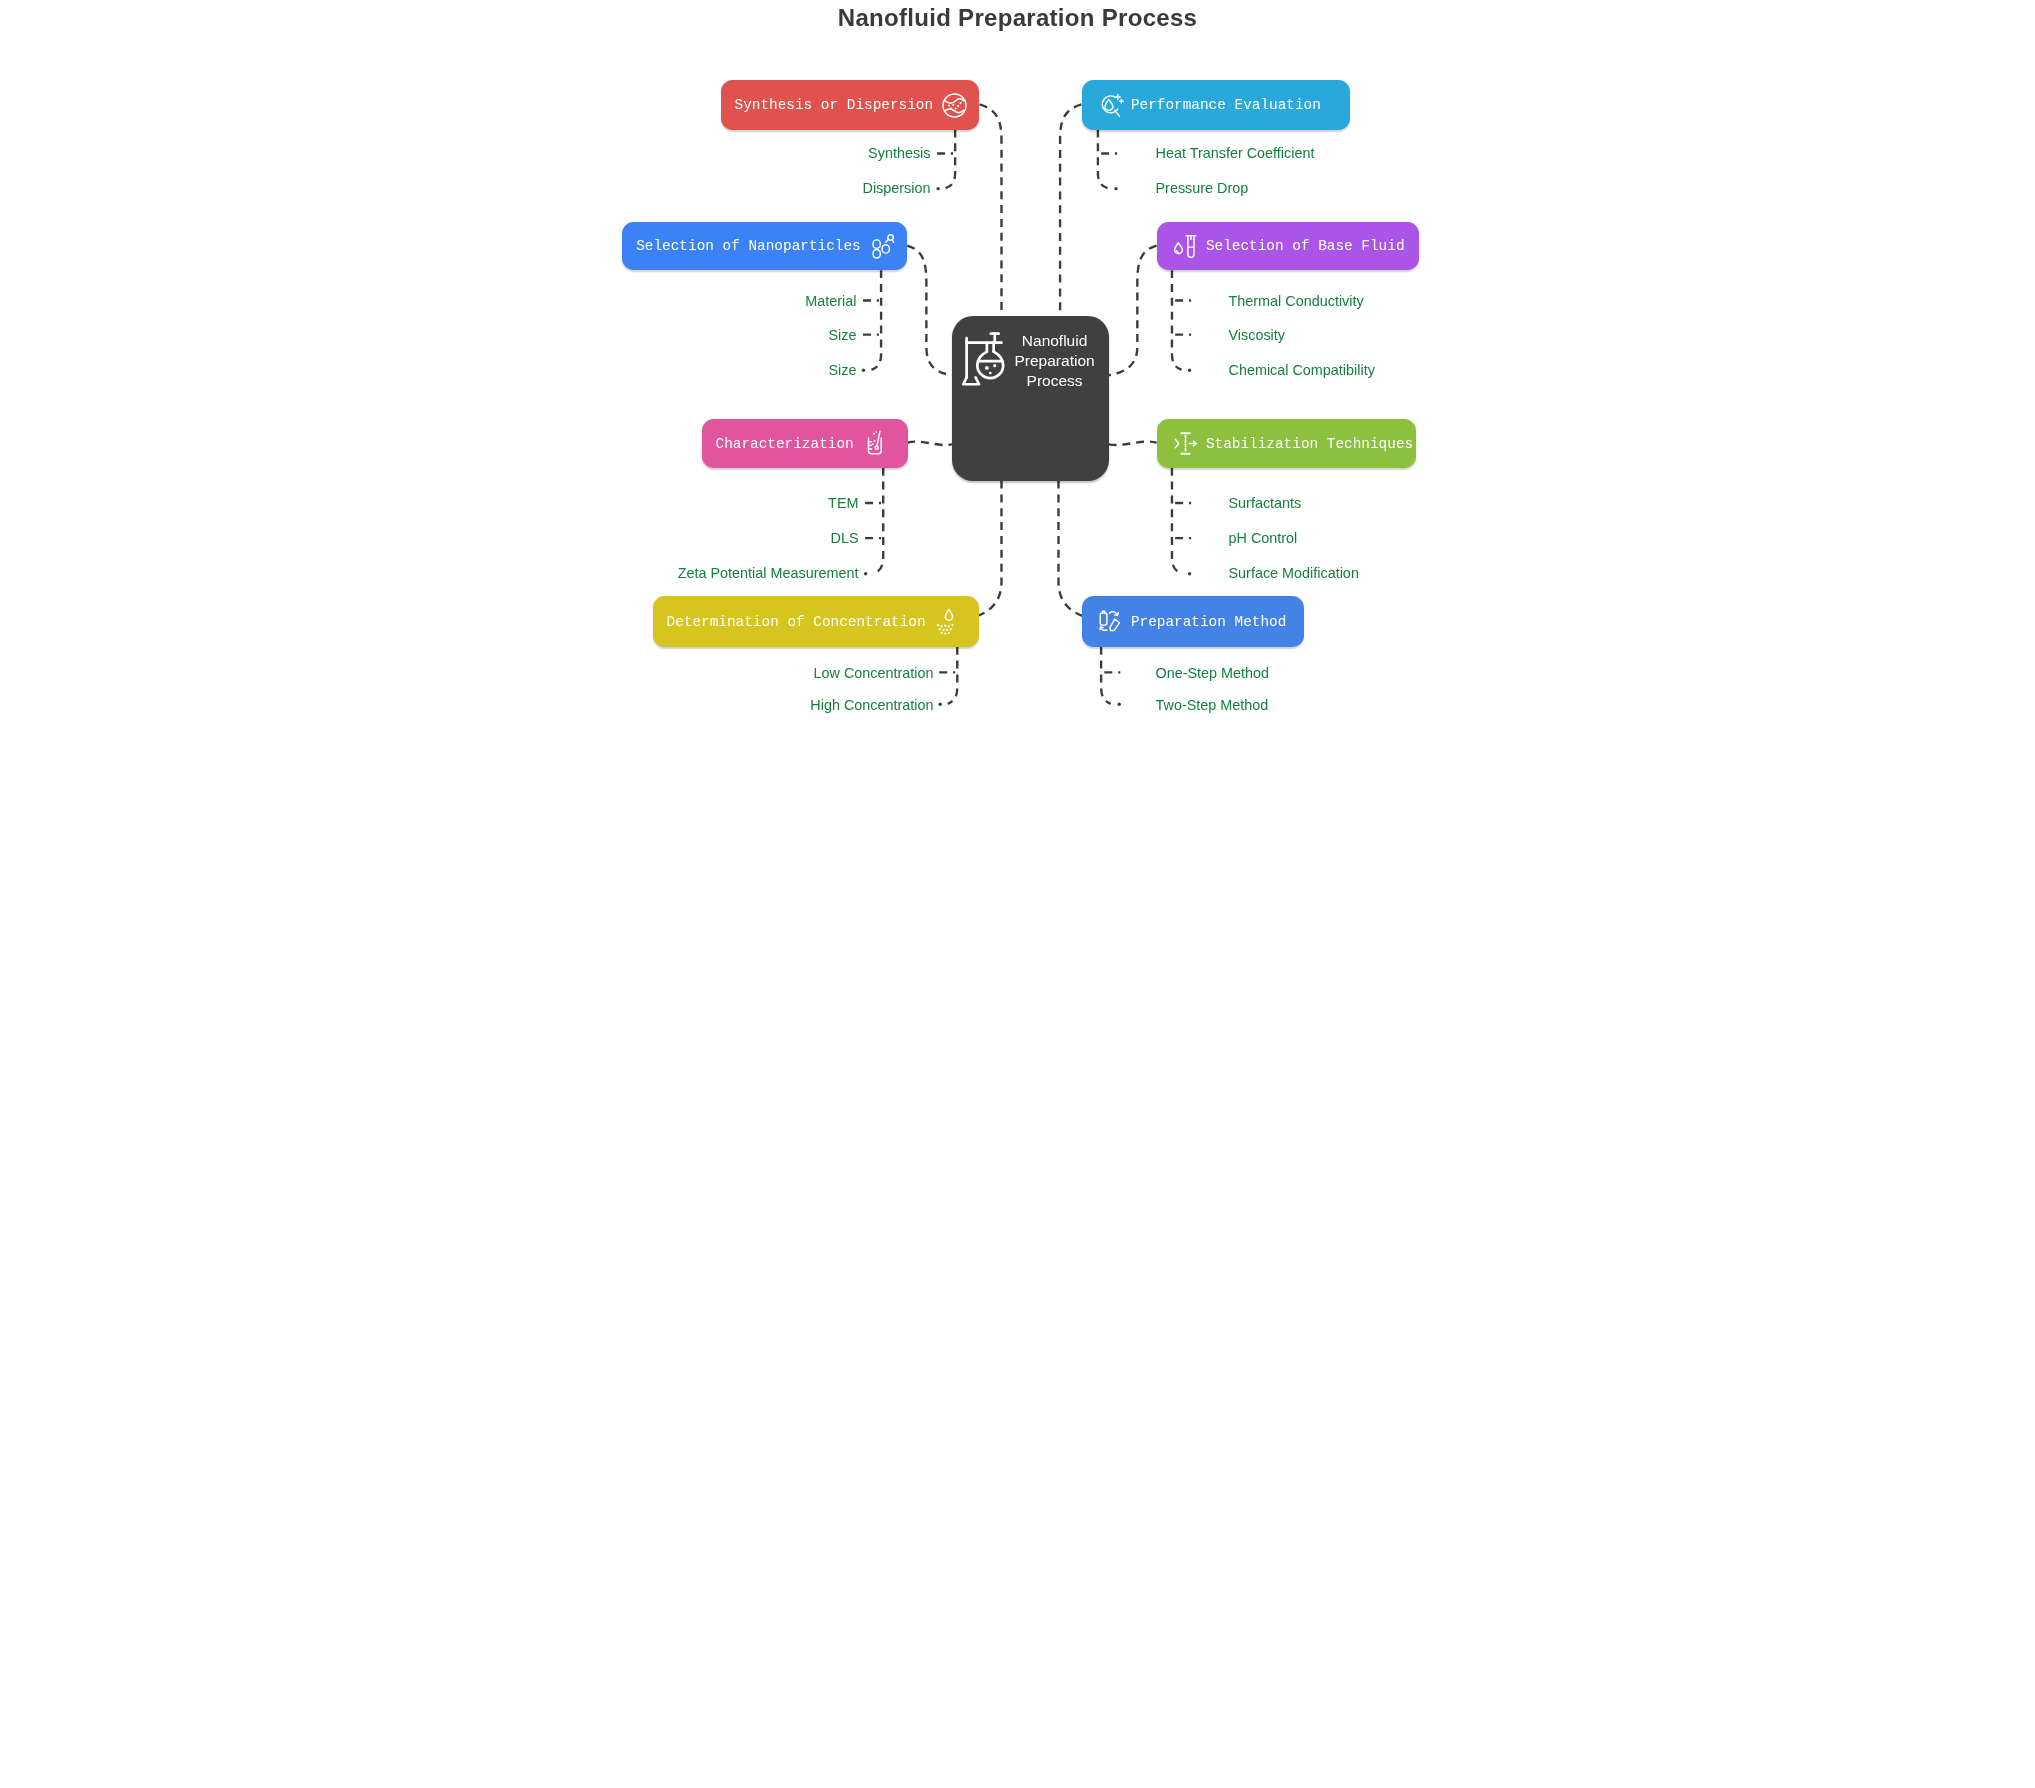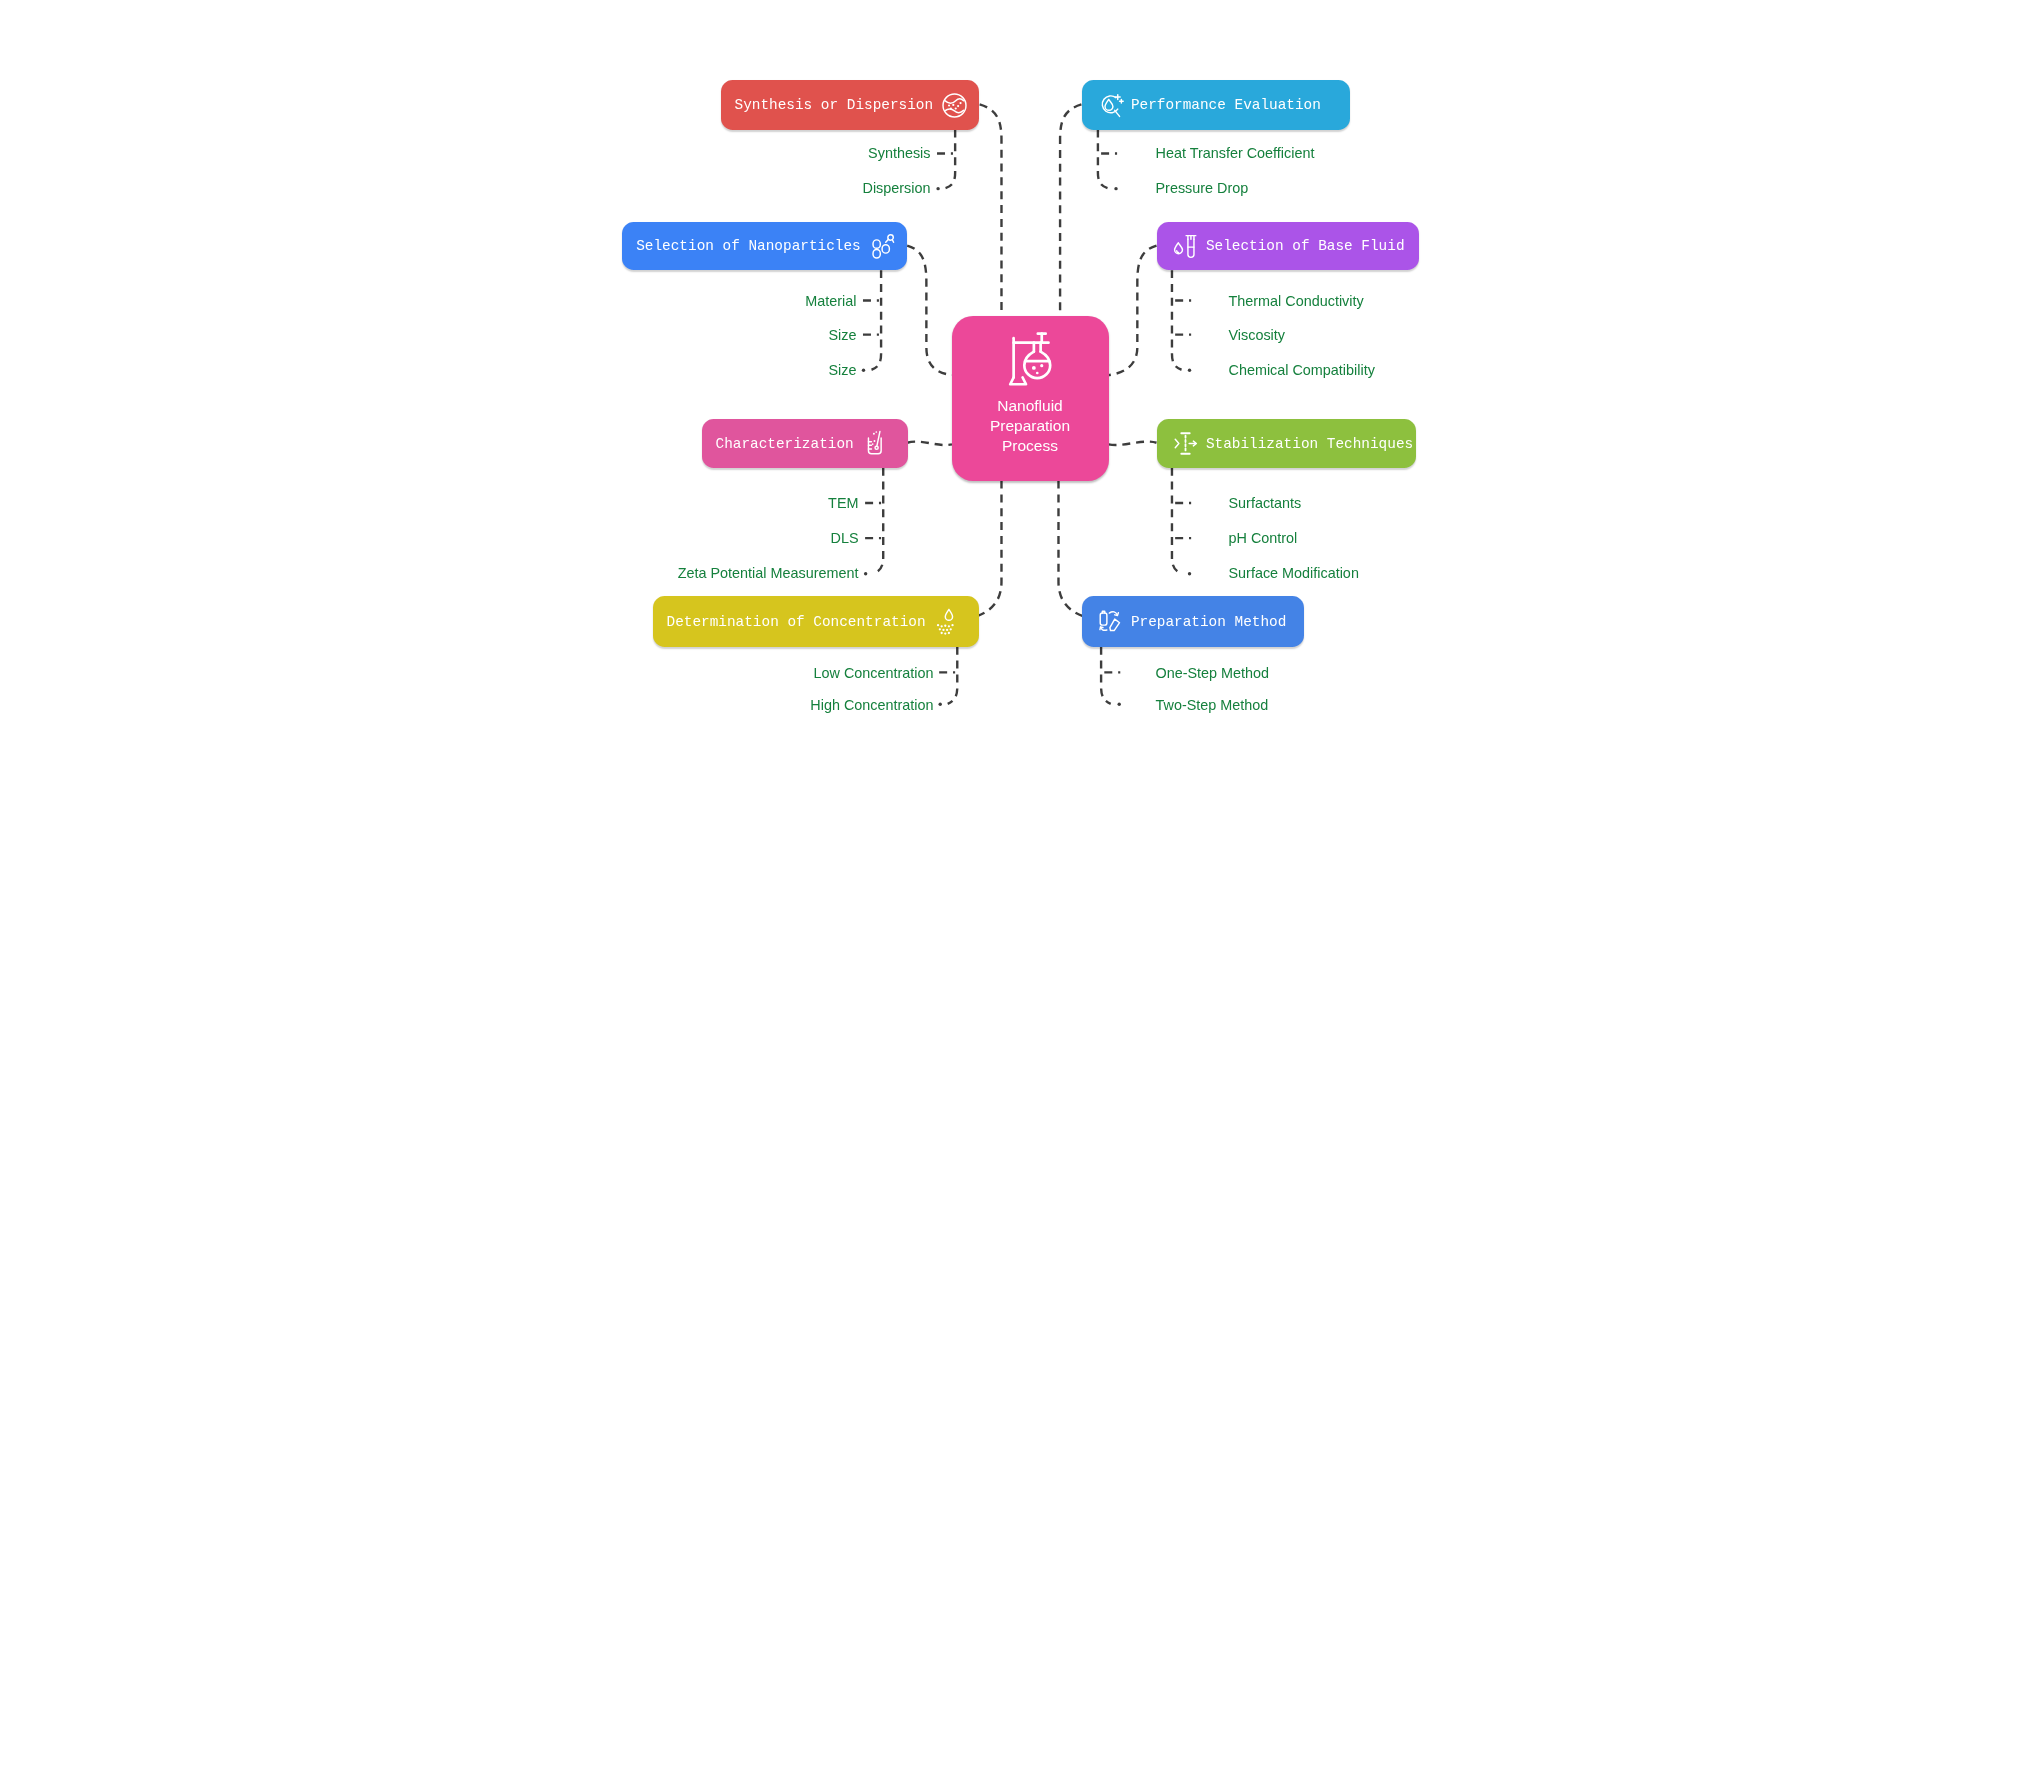--- a/index.html
+++ b/index.html
@@ -13,39 +13,40 @@
   .branch{position:absolute;display:flex;align-items:center;justify-content:flex-start;
           gap:6.4px;padding:0 14px;box-sizing:border-box;border-radius:11.7px;
           box-shadow:0 1.6px 1.6px rgba(0,0,0,0.18);font-family:Liberation Mono, monospace;}
   .branch .lbl{color:#ffffff;font-size:14.4px;font-weight:400;white-space:nowrap;}
   .branch .ic{flex:0 0 auto;display:flex;align-items:center;justify-content:center;}
   .ic svg{stroke:#ffffff;fill:none;stroke-width:2.4;stroke-linecap:round;stroke-linejoin:round;}
   .sub{position:absolute;transform:translateY(-50%);font-size:14.4px;color:#15803d;white-space:nowrap;}
   .sub.r{text-align:left;padding-left:32px;}
   .sub.l{text-align:right;}
   .center-node{position:absolute;left:341px;top:316px;width:157px;height:165px;
-               background:#ec4899;border-radius:21px;display:flex;flex-direction:column;
-               align-items:center;padding-top:11.7px;box-sizing:border-box;
+               background:#404040;border-radius:21px;display:flex;
+               padding-top:11.7px;box-sizing:border-box;
                box-shadow:0 1.6px 2.1px rgba(0,0,0,0.25);}
   .center-node .ctext{color:#ffffff;font-size:15.5px;line-height:20px;text-align:center;margin-top:3.2px;}
   
   #b0{left:110px;top:80px;width:258px;height:50px;}
   #b1{left:471px;top:80px;width:268px;height:50px;}
   #b2{left:11.7px;top:222px;width:285px;height:48px;}
   #b3{left:546px;top:222px;width:262px;height:48px;}
   #b4{left:91px;top:419px;width:206px;height:49px;}
   #b5{left:546px;top:419px;width:259px;height:49px;}
   #b6{left:42px;top:596px;width:326px;height:51px;}
   #b7{left:471px;top:596px;width:222px;height:51px;}
 </style>
 </head>
 <body>
 
 <div class="canvas">
 
+  <div class="title">Nanofluid Preparation Process</div>
 
   <svg class="connectors" viewBox="0 0 1528 1342">
 
     <path d="M692,196 C726,206 733,228 733,262 L733,592"></path>
     <path d="M883,196 C849,206 843,228 843,262 L843,592"></path>
     <path d="M556,461 C586,470 592,492 592,530 L592,652 C592,684 608,700 640,704"></path>
     <path d="M1024,461 C994,470 988,492 988,530 L988,652 C988,684 966,700 934,704"></path>
     <path d="M556,831 C584,823 612,840 640,834"></path>
     <path d="M934,834 C962,840 996,823 1024,831"></path>
     <path d="M733,902 L733,1092 C733,1126 716,1146 686,1157"></path>

